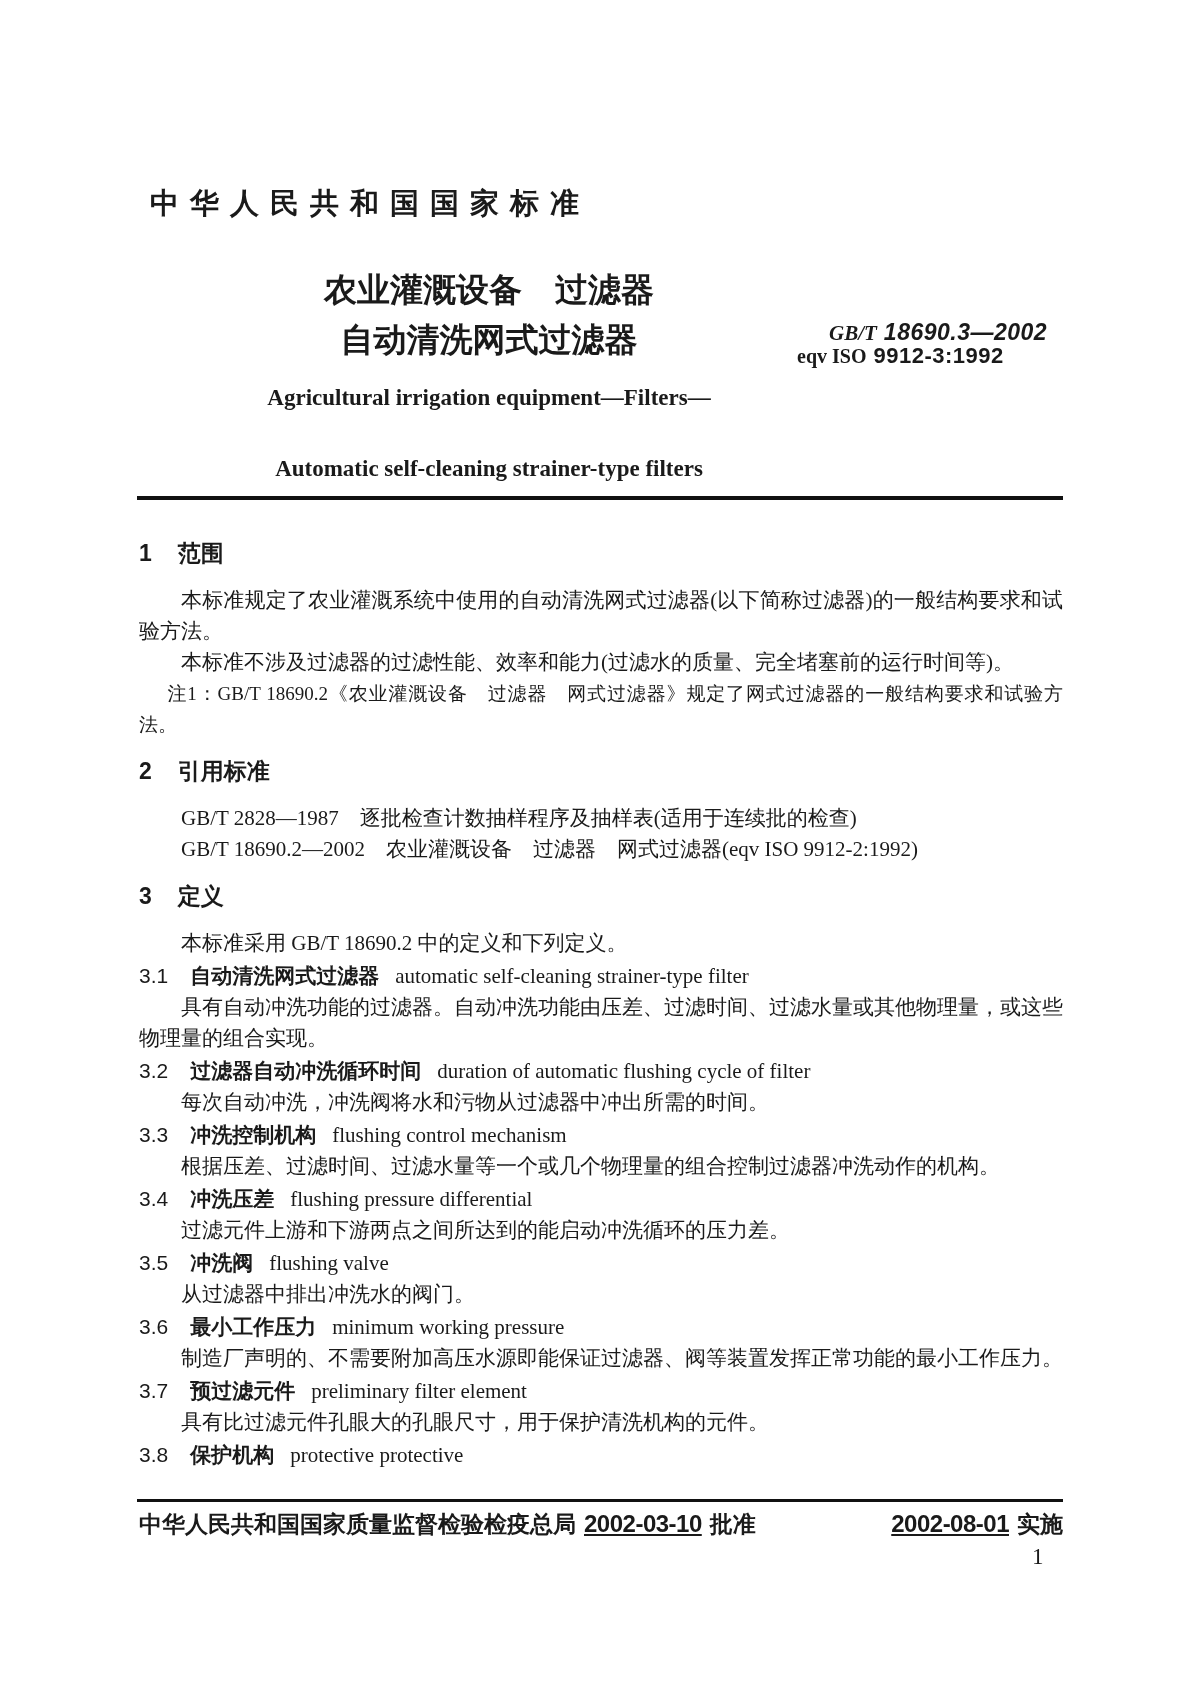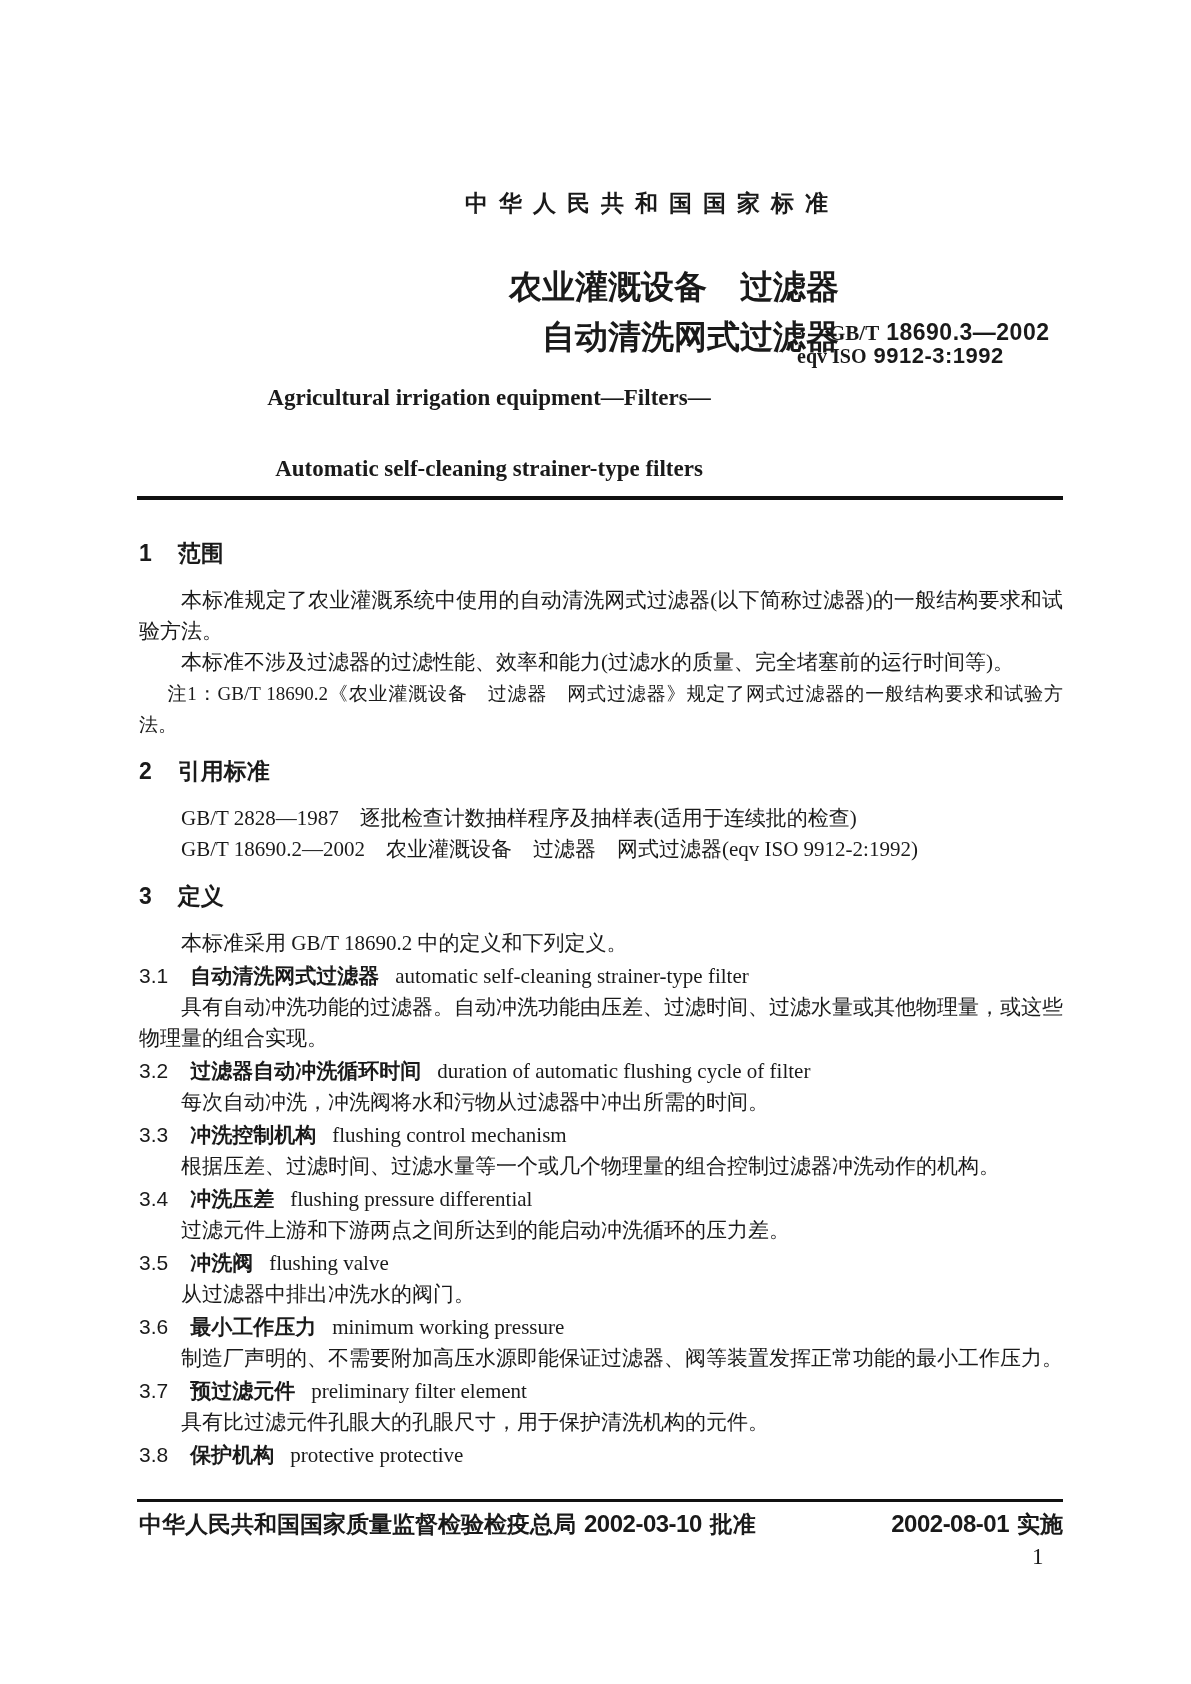--- a/index.html
+++ b/index.html
@@ -11,48 +11,48 @@
     background: #ffffff;
     color: #1a1a1a;
     font-family: "Liberation Serif", "DejaVu Serif", serif;
     overflow: hidden;
   }
 
   
   .natl {
     position: absolute;
     left: 139px; top: 188px; width: 700px;
-    text-align: right;
-    font-family: "Liberation Sans", "DejaVu Sans", sans-serif;
-    font-weight: bold;
-    font-size: 23px;
+    text-align: left;
+    font-family: "Liberation Sans", "DejaVu Sans", sans-serif;
+    font-weight: bold;
+    font-size: 29px;
     line-height: 30px;
     letter-spacing: 11px;
     text-indent: 11px;
     white-space: nowrap;
   }
   .title {
     position: absolute;
     left: 139px; width: 700px;
-    text-align: right;
-    font-family: Liberation Mono, monospace;
+    text-align: center;
+    font-family: Liberation Serif, serif;
     font-weight: bold;
     font-size: 33px;
     line-height: 36px;
     white-space: nowrap;
   }
   .t1 { top: 272px; }
   .t2 { top: 322px; }
 
   .std-block {
     position: absolute;
     left: 797px; top: 319px;
     white-space: nowrap;
   }
-  .std-line1 { padding-left: 32px; height: 26px; }
+  .std-line1 { padding-left: 32px; height: 26px; font-style: italic; }
   .std-line2 { height: 24px; margin-top: -2px; }
   .std-prefix {
     font-family: "Liberation Serif", "DejaVu Serif", serif;
     font-weight: bold;
     font-size: 21px;
   }
   .std-num {
     font-family: "Liberation Sans", "DejaVu Sans", sans-serif;
     font-weight: 700;
     font-size: 23px;
@@ -131,20 +131,21 @@
     font-family: "Liberation Sans", "DejaVu Sans", sans-serif;
     font-weight: bold;
     font-size: 23px;
     line-height: 36px;
     white-space: nowrap;
   }
   .f-date {
     font-size: 24px;
     letter-spacing: -0.5px;
     margin: 10px 8px;
+    text-decoration: underline;
   }
   .pageno {
     position: absolute;
     left: 1032px; top: 1544px;
     font-family: "Liberation Serif", "DejaVu Serif", serif;
     font-size: 23px;
   }
 </style>
 </head>
 <body>

